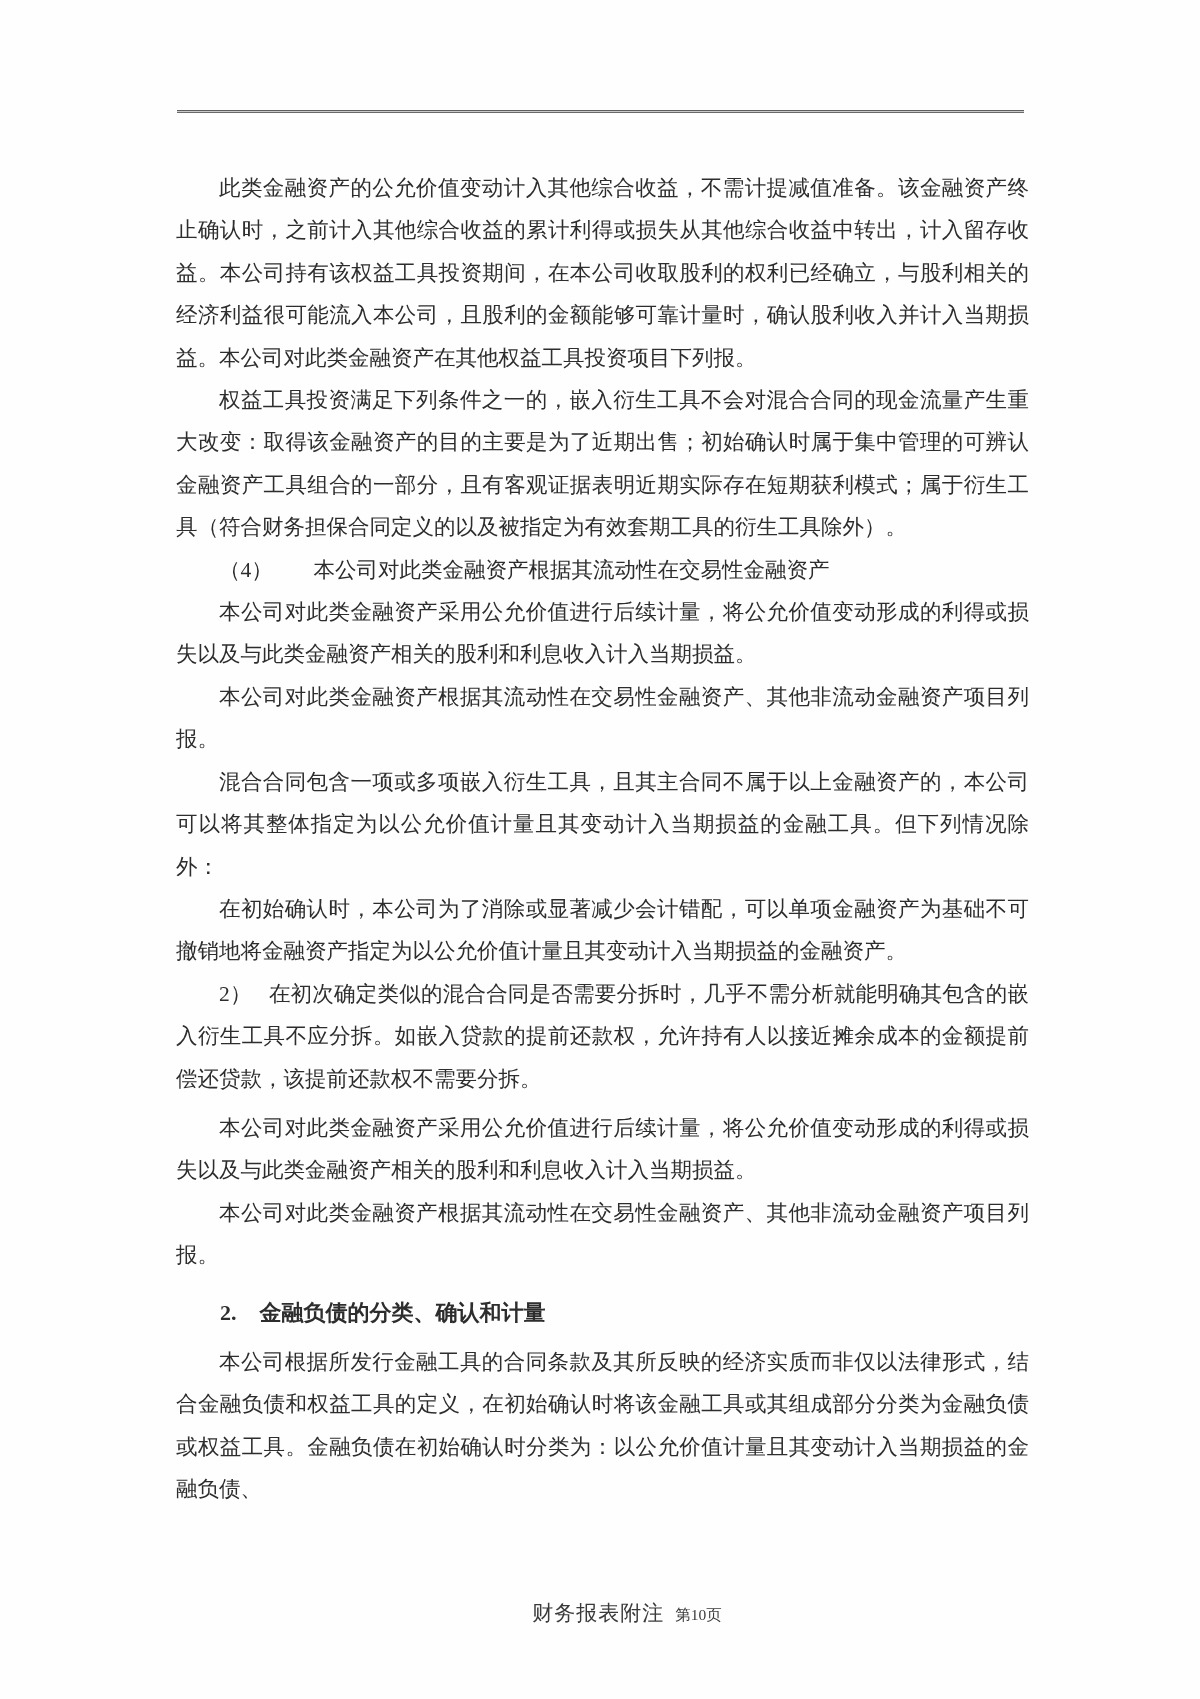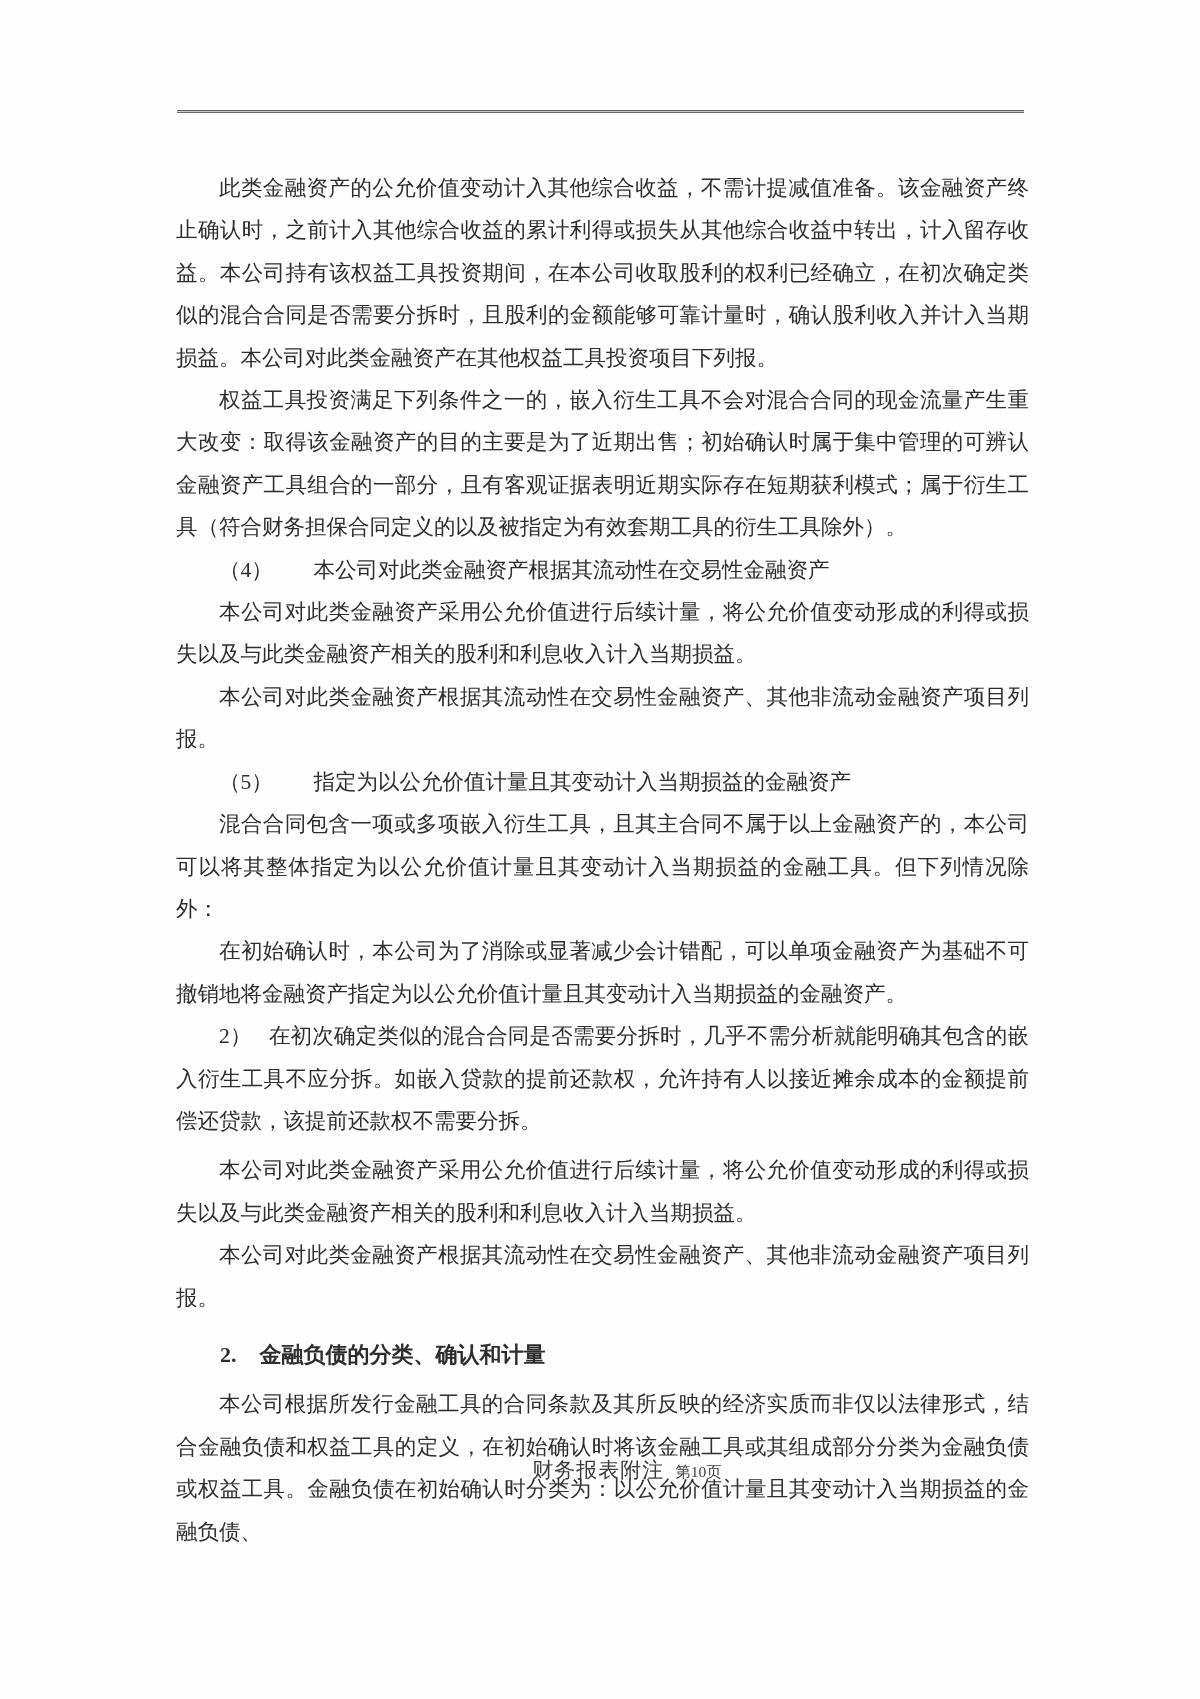--- a/index.html
+++ b/index.html
@@ -41,53 +41,50 @@
     font-size: 22px;
     margin-top: 15px !important;
     margin-bottom: 7px !important;
   }
   .heading .heading-num { margin-right: 1.05em; }
   .sp-before { margin-top: 7px !important; }
   .footer {
     position: absolute;
     left: 0;
     right: 0;
-    top: 1456px;
+    top: 1599px;
     text-align: center;
     padding-left: 54px;
     white-space: nowrap;
   }
   .footer-title { font-size: 21px; letter-spacing: 1px; color: #3a3a3a; }
   .footer-page  { font-size: 15.5px; margin-left: 11px; color: #3a3a3a; }
 </style>
 </head>
 <body>
 
 <div class="page">
 
   <div class="header-rule"></div>
 
   <div class="content">
 
-    <p>此类金融资产的公允价值变动计入其他综合收益，不需计提减值准备。该金融资产终止确认时，之前计入其他综合收益的累计利得或损失从其他综合收益中转出，计入留存收益。本公司持有该权益工具投资期间，在本公司收取股利的权利已经确立，在初次确定类似的混合合同是否需要分拆时，且股利的金额能够可靠计量时，确认股利收入并计入当期损益。本公司对此类金融资产在其他权益工具投资项目下列报。</p>
+    <p>此类金融资产的公允价值变动计入其他综合收益，不需计提减值准备。该金融资产终止确认时，之前计入其他综合收益的累计利得或损失从其他综合收益中转出，计入留存收益。本公司持有该权益工具投资期间，在本公司收取股利的权利已经确立，与股利相关的经济利益很可能流入本公司，且股利的金额能够可靠计量时，确认股利收入并计入当期损益。本公司对此类金融资产在其他权益工具投资项目下列报。</p>
 
     <p>权益工具投资满足下列条件之一的，嵌入衍生工具不会对混合合同的现金流量产生重大改变：取得该金融资产的目的主要是为了近期出售；初始确认时属于集中管理的可辨认金融资产工具组合的一部分，且有客观证据表明近期实际存在短期获利模式；属于衍生工具（符合财务担保合同定义的以及被指定为有效套期工具的衍生工具除外）。</p>
 
     <p>
       <span class="label-wide">（4）</span><span>本公司对此类金融资产根据其流动性在交易性金融资产</span>
     </p>
 
 
     <p>本公司对此类金融资产采用公允价值进行后续计量，将公允价值变动形成的利得或损失以及与此类金融资产相关的股利和利息收入计入当期损益。</p>
 
     <p>本公司对此类金融资产根据其流动性在交易性金融资产、其他非流动金融资产项目列报。</p>
 
-    <p>
-      <span class="label-wide">（5）</span><span>指定为以公允价值计量且其变动计入当期损益的金融资产</span>
-    </p>
 
     <p>混合合同包含一项或多项嵌入衍生工具，且其主合同不属于以上金融资产的，本公司可以将其整体指定为以公允价值计量且其变动计入当期损益的金融工具。但下列情况除外：</p>
 
     <p>在初始确认时，本公司为了消除或显著减少会计错配，可以单项金融资产为基础不可撤销地将金融资产指定为以公允价值计量且其变动计入当期损益的金融资产。</p>
 
 
     <p>
       <span class="label-num">2）</span><span>在初次确定类似的混合合同是否需要分拆时，几乎不需分析就能明确其包含的嵌入衍生工具不应分拆。如嵌入贷款的提前还款权，允许持有人以接近摊余成本的金额提前偿还贷款，该提前还款权不需要分拆。</span>
     </p>
 

